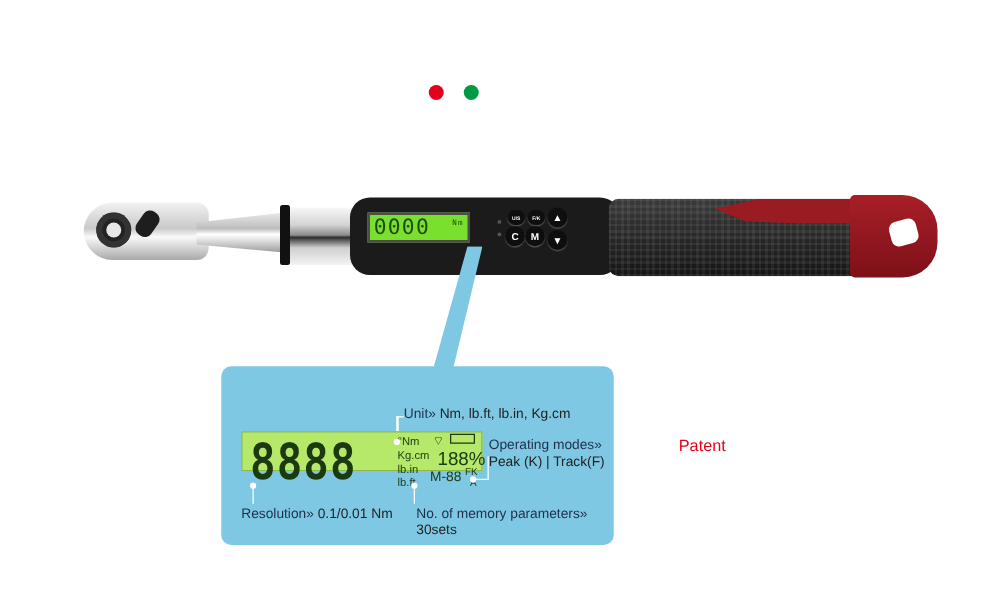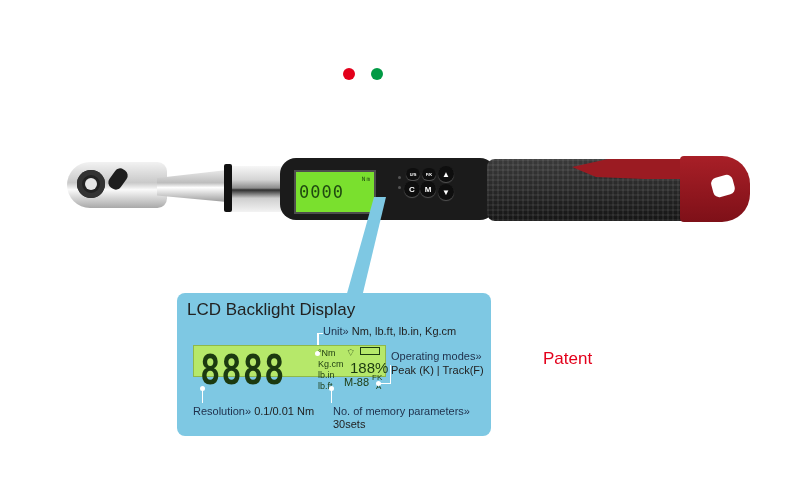--- a/index.html
+++ b/index.html
@@ -41,21 +41,21 @@
   }
   .shaft {
     position: absolute; left: 170px; top: 16px; width: 300px; height: 46px;
     background: linear-gradient(180deg, #f7f7f7 0%, #d4d4d4 30%, #8c8c8c 48%, #2e2e2e 52%, #cfcfcf 70%, #f3f3f3 100%);
   }
   .display-body {
     position: absolute; left: 218px; top: 8px; width: 216px; height: 62px; background: #1b1b1b;
     border-radius: 16px;
   }
   .lcd-small {
-    position: absolute; left: 232px; top: 20px; width: 82px; height: 44px;
+    position: absolute; left: 232px; top: 20px; width: 82px; height: 24px;
     background: #7ae02e; border: 2px solid #4d4d4d; box-sizing: border-box;
     font-family: "DejaVu Sans Mono", monospace; font-size: 17px; color: #1f4a10;
     display: flex; align-items: center; padding-left: 3px; letter-spacing: 1px;
   }
   .lcd-small .unit {
     position: absolute; right: 3px; top: 3px; font-size: 6px; color: #1f4a10;
   }
   .btn {
     position: absolute; width: 16px; height: 16px; border-radius: 50%; background: #0e0e0e;
     color: #fff; font-size: 8px; font-weight: bold; display: flex; align-items: center; justify-content: center;
@@ -106,21 +106,21 @@
   }
   .digits {
     position: absolute; left: 6px; top: 2px; font-family: "DejaVu Sans Mono", monospace;
     font-size: 40px; line-height: 44px; color: #1c3a10; letter-spacing: 1px; font-weight: bold;
     transform: scaleX(0.85); transform-origin: left;
   }
   .lcd-text { position: absolute; font-size: 9px; color: #1c3a10; white-space: nowrap; }
   .leader { position: absolute; background: #ffffff; }
   .leader-dot { position: absolute; width: 5px; height: 5px; border-radius: 50%; background: #fff; }
 
-  .patent { position: absolute; left: 543px; top: 349px; font-size: 17px; color: #e3001b; }
+  .patent { position: absolute; left: 543px; top: 349px; font-size: 13px; color: #e3001b; }
 </style>
 </head>
 <body>
 
 <div class="dot red"></div>
 <div class="dot green"></div>
 
 <div class="wrench">
   <div class="head">
     <div class="head-ring"></div>
@@ -145,21 +145,20 @@
   <div class="grip"></div>
   <div class="grip-red"></div>
   <div class="endcap">
     <div class="endcap-hole"></div>
   </div>
 </div>
 
 <div class="pointer"></div>
 
 <div class="panel">
-  <div class="panel-title">LCD Backlight Display</div>
 
   <div class="leader" style="left:140px;top:40px;width:2px;height:20px;"></div>
   <div class="leader" style="left:140px;top:40px;width:6px;height:1px;"></div>
   <div class="label" style="left:146px;top:32px;">
     <span>Unit»</span>
     <span class="v">Nm, lb.ft, lb.in, Kg.cm</span>
   </div>
 
   <div class="lcd-big">
     <div class="digits">8888</div>

